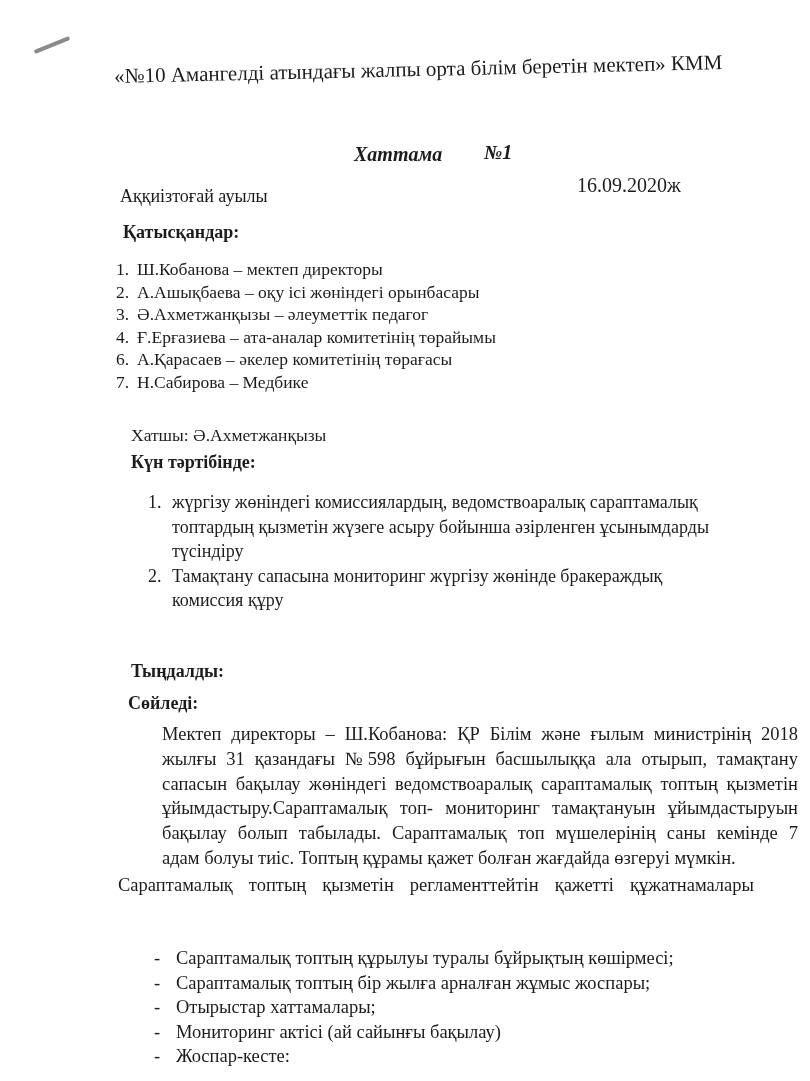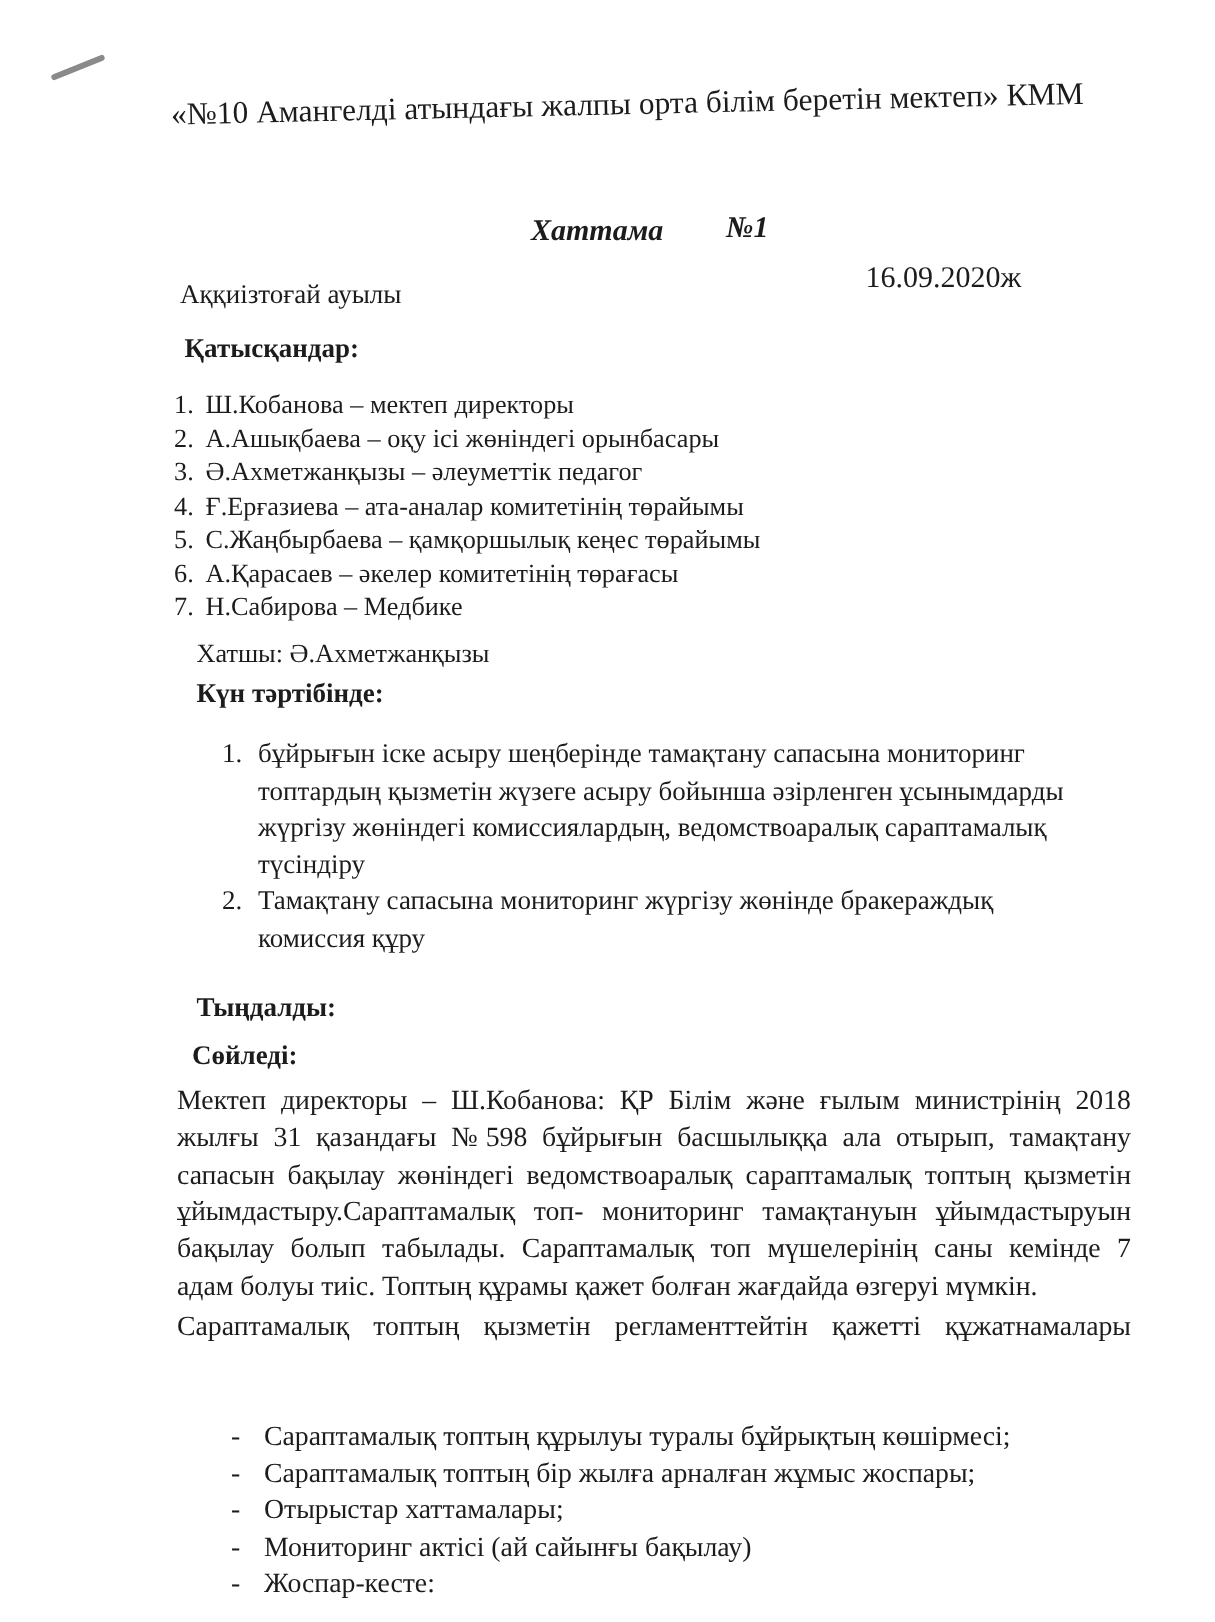--- a/index.html
+++ b/index.html
@@ -30,21 +30,21 @@
     .h-agenda { left: 131px; top: 452px; }
     .agenda { left: 148px; top: 490px; font-size: 18px; margin: 0; padding: 0; list-style: none; }
     .agenda li { position: relative; padding-left: 24px; line-height: 24.5px; }
     .agenda li .num { position: absolute; left: 0; top: 0; }
     .agenda .line { display: block; }
     .h-listened { left: 131px; top: 661px; font-family: Liberation Serif, serif; }
     .h-spoke { left: 128px; top: 693px; }
     .para { left: 118px; font-size: 18.5px; line-height: 24.8px; width: 636px; white-space: normal; text-align: justify; }
     .para .line { display: block; text-align: justify; text-align-last: justify; height: 24.8px; }
     .para .line.last { text-align-last: left; }
-    .para1 { top: 722px; }
+    .para1 { top: 722px; margin-left: 44px; }
     .para2 { top: 873px; }
     .docs { left: 138px; top: 930px; font-size: 18.5px; margin: 16px; padding: 0; list-style: none; }
     .docs li { line-height: 24.6px; }
     .docs .dash { display: inline-block; width: 22px; }
   </style>
 </head>
 <body>
 
 <div class="page">
   <div class="pen-mark"></div>
@@ -57,35 +57,33 @@
   <div class="abs village">Аққиізтоғай ауылы</div>
   <div class="abs date">16.09.2020ж</div>
 
   <div class="abs heading h-participants">Қатысқандар:</div>
 
   <ol class="abs participants">
     <li><span class="num">1.</span><span>Ш.Кобанова – мектеп директоры</span></li>
     <li><span class="num">2.</span><span>А.Ашықбаева – оқу ісі жөніндегі орынбасары</span></li>
     <li><span class="num">3.</span><span>Ә.Ахметжанқызы – әлеуметтік педагог</span></li>
     <li><span class="num">4.</span><span>Ғ.Ерғазиева – ата-аналар комитетінің төрайымы</span></li>
-    <li><span class="num">5.</span><span>С.Жаңбырбаева – қамқоршылық кеңес төрайымы</span></li>
     <li><span class="num">6.</span><span>А.Қарасаев – әкелер комитетінің төрағасы</span></li>
     <li><span class="num">7.</span><span>Н.Сабирова – Медбике</span></li>
   </ol>
 
   <div class="abs secretary">Хатшы: Ә.Ахметжанқызы</div>
 
   <div class="abs heading h-agenda">Күн тәртібінде:</div>
 
   <ol class="abs agenda">
     <li>
       <span class="num">1.</span>
-      <span class="line">бұйрығын іске асыру шеңберінде тамақтану сапасына  мониторинг</span>
+      <span class="line">жүргізу жөніндегі комиссиялардың, ведомствоаралық сараптамалық</span>
       <span class="line">топтардың қызметін жүзеге асыру бойынша әзірленген ұсынымдарды</span>
-      <span class="line">жүргізу жөніндегі комиссиялардың, ведомствоаралық сараптамалық</span>
       <span class="line">түсіндіру</span>
     </li>
     <li>
       <span class="num">2.</span>
       <span class="line">Тамақтану сапасына мониторинг жүргізу жөнінде бракераждық</span>
       <span class="line">комиссия құру</span>
     </li>
   </ol>
 
   <div class="abs heading h-listened">Тыңдалды:</div>

